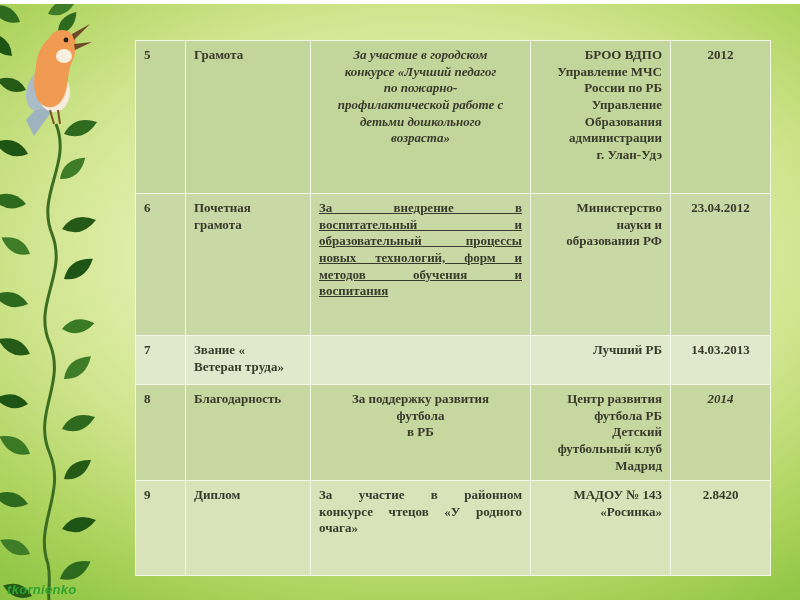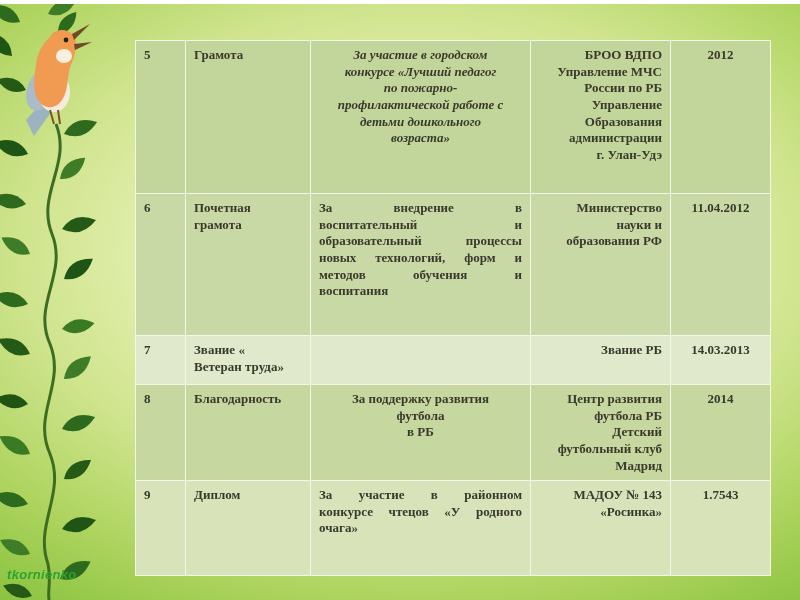--- a/index.html
+++ b/index.html
@@ -27,21 +27,21 @@
   .r0 { height:153px; } .r1 { height:142px; } .r2 { height:49px; }
   .r3 { height:89px; }  .r4 { height:95px; }
   .c-num   { text-align:left; padding-left:13px; }
   .c-award { text-align:left; }
   .c-desc  { text-align:center; }
   .c-issuer{ text-align:right; }
   .c-date  { text-align:center; }
   .v-mid   { vertical-align:middle; }
   .justify { text-align:justify; text-align-last:justify; }
   .watermark {
-    position:absolute; left:7px; bottom:18px;
+    position:absolute; left:7px; bottom:3px;
     font:italic 700 13px "Liberation Sans", sans-serif;
     color:#2fa32f; letter-spacing:0.3px;
   }
 </style>
 </head>
 <body>
 
 <div class="slide">
 
   <svg class="vine" viewBox="0 0 130 600" aria-hidden="true">
@@ -114,60 +114,60 @@
 Управление
 Образования
 администрации
 г. Улан-Удэ</td>
         <td class="c-date" style="background-color: rgb(194, 213, 154); margin-left: 9px;">2012</td>
       </tr>
       <tr class="r1">
         <td class="c-num" style="background-color: rgb(201, 217, 165);">6</td>
         <td class="c-award" style="background-color: rgb(201, 217, 165);">Почетная
 грамота</td>
-        <td class="c-desc v-mid justify" style="background-color: rgb(201, 217, 165);">За внедрение в
+        <td class="c-desc v-mid justify" style="background-color: rgb(201, 217, 165); text-decoration: underline;">За внедрение в
 воспитательный и
 образовательный процессы
 новых технологий, форм и
 методов обучения и
 воспитания</td>
         <td class="c-issuer" style="background-color: rgb(201, 217, 165);">Министерство
 науки и
 образования РФ</td>
-        <td class="c-date" style="background-color: rgb(201, 217, 165);">11.04.2012</td>
+        <td class="c-date" style="background-color: rgb(201, 217, 165);">23.04.2012</td>
       </tr>
       <tr class="r2">
         <td class="c-num" style="background-color: rgb(224, 233, 203);">7</td>
         <td class="c-award" style="background-color: rgb(224, 233, 203);">Звание «
 Ветеран труда»</td>
         <td class="c-desc" style="background-color: rgb(224, 233, 203);"></td>
-        <td class="c-issuer" style="background-color: rgb(224, 233, 203);">Звание РБ</td>
+        <td class="c-issuer" style="background-color: rgb(224, 233, 203);">Лучший РБ</td>
         <td class="c-date" style="background-color: rgb(224, 233, 203);">14.03.2013</td>
       </tr>
       <tr class="r3">
         <td class="c-num" style="background-color: rgb(198, 215, 160);">8</td>
         <td class="c-award" style="background-color: rgb(198, 215, 160);">Благодарность</td>
         <td class="c-desc v-mid" style="background-color: rgb(198, 215, 160);">За поддержку развития
 футбола
 в РБ</td>
         <td class="c-issuer" style="background-color: rgb(198, 215, 160); font-family: Liberation Serif, serif;">Центр развития
 футбола РБ
 Детский
 футбольный клуб
 Мадрид</td>
-        <td class="c-date" style="background-color: rgb(198, 215, 160);">2014</td>
+        <td class="c-date" style="background-color: rgb(198, 215, 160); font-style: italic;">2014</td>
       </tr>
       <tr class="r4">
         <td class="c-num" style="background-color: rgb(216, 227, 186);">9</td>
         <td class="c-award" style="background-color: rgb(216, 227, 186);">Диплом</td>
         <td class="c-desc v-mid justify" style="background-color: rgb(216, 227, 186);">За участие в районном
 конкурсе чтецов «У родного
 очага»</td>
         <td class="c-issuer" style="background-color: rgb(216, 227, 186);">МАДОУ № 143
 «Росинка»</td>
-        <td class="c-date" style="background-color: rgb(216, 227, 186);">1.7543</td>
+        <td class="c-date" style="background-color: rgb(216, 227, 186);">2.8420</td>
       </tr>
     </tbody>
   </table>
 
   <div class="watermark">tkornienko</div>
 
 </div>
 
 </body></html>

